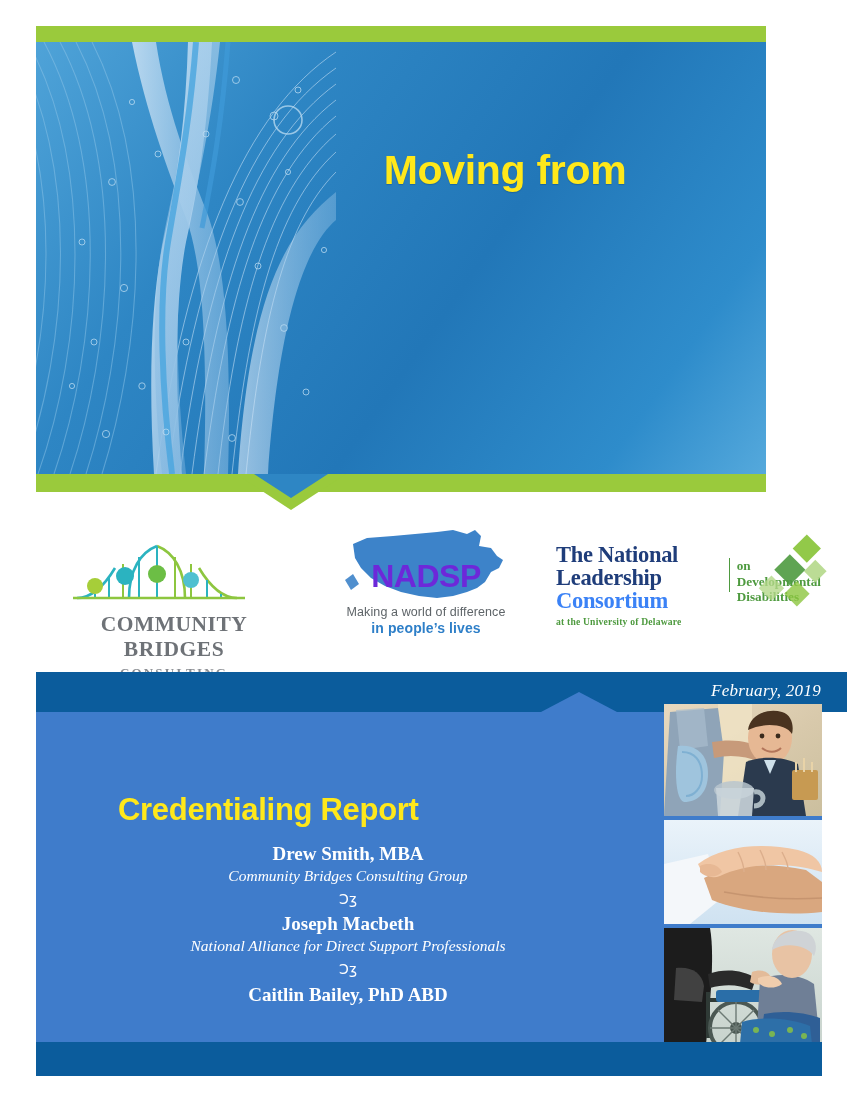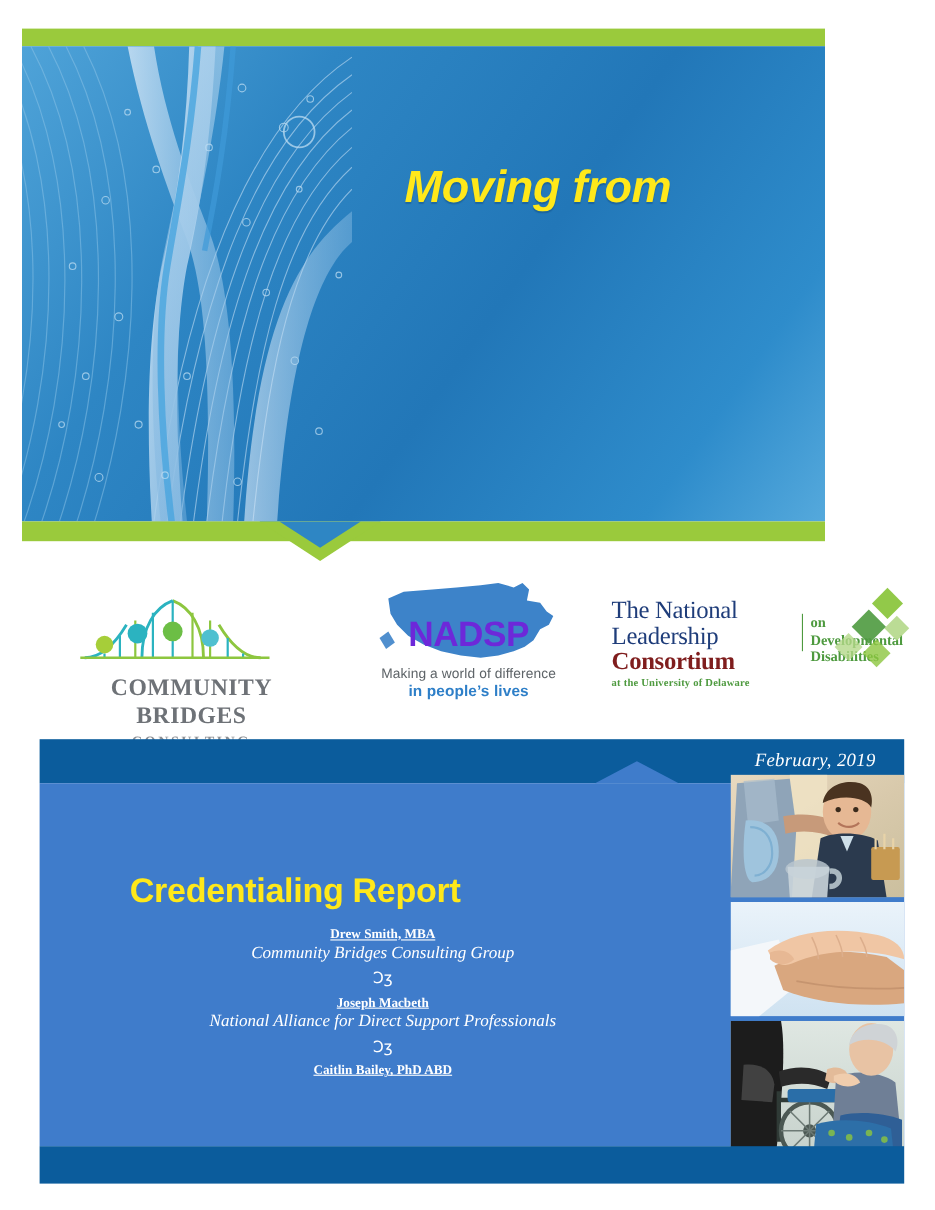--- a/index.html
+++ b/index.html
@@ -1,20 +1,20 @@
 <!DOCTYPE html>
 <html><head>
 <meta charset="utf-8">
 <style>
   html,body{margin:0;padding:0;background:#ffffff;}
   body{width:850px;height:1100px;position:relative;overflow:hidden;
        font-family:"Liberation Sans",sans-serif;-webkit-font-smoothing:antialiased;}
 
   
-  .hero{position:absolute;left:20px;top:26px;width:730px;height:466px;font-style:italic;}
+  .hero{position:absolute;left:36px;top:26px;width:730px;height:466px;}
   .hero-green-top{position:absolute;left:0;top:0;width:100%;height:16px;background:#9ACA3C;}
   .hero-green-bot{position:absolute;left:0;bottom:0;width:100%;height:18px;background:#9ACA3C;}
   .hero-inner{position:absolute;left:0;top:16px;right:0;bottom:18px;overflow:hidden;
      background:linear-gradient(125deg,#4FA3D8 0%,#2E86C4 28%,#2277B8 58%,#2E8CCB 84%,#55A9DC 100%);}
 
   
   .art{position:absolute;left:0;top:0;width:300px;height:100%;overflow:hidden;}
   .art svg{display:block;}
 
   
@@ -40,44 +40,44 @@
   .logo-nadsp{position:absolute;left:290px;top:6px;width:200px;text-align:center;}
   .nadsp-map{position:relative;width:170px;height:76px;margin:0 auto;}
   .nadsp-word{position:absolute;left:0;right:0;top:32px;color:#6d28d9;font-weight:bold;
               font-size:32px;letter-spacing:-.5px;text-align:center;}
   .nadsp-tag1{font-size:12.5px;color:#5E6468;margin-top:3px;letter-spacing:.1px;}
   .nadsp-tag2{font-size:14px;color:#2E7FC8;font-weight:bold;margin-top:1px;letter-spacing:.1px;}
 
   .logo-nlc{position:absolute;left:520px;top:24px;width:265px;}
   .nlc-row{display:flex;align-items:flex-start;}
   .nlc-left{font-family:"Liberation Serif",serif;}
-  .nlc-l1{color:#1F3D7A;font-weight:normal;font-size:22.5px;line-height:1.02;letter-spacing:-.3px;}
-  .nlc-l2{color:#7f1d1d;font-weight:bold;font-size:22.5px;line-height:1.02;letter-spacing:-.3px;}
+  .nlc-l1{color:#1F3D7A;font-weight:bold;font-size:22.5px;line-height:1.02;letter-spacing:-.3px;}
+  .nlc-l2{color:#3b82f6;font-weight:bold;font-size:22.5px;line-height:1.02;letter-spacing:-.3px;}
   .nlc-uni{color:#4E9A3F;font-weight:bold;font-size:9.6px;margin-top:3px;letter-spacing:.2px;}
   .nlc-bar{width:1.6px;background:#4E9A3F;height:34px;margin:14px 7px 0 7px;}
   .nlc-right{font-family:"Liberation Serif",serif;color:#4E9A3F;font-weight:bold;
              font-size:13.2px;line-height:1.18;margin-top:14px;}
   .nlc-diamonds{position:absolute;right:-6px;top:-16px;}
 
   
   .lower{position:absolute;left:36px;top:672px;width:786px;height:404px;}
-  .navy{position:absolute;left:0;top:0;width:100%;height:40px;background:#0B5C9C;}
+  .navy{position:absolute;left:0;top:0;width:100%;height:40px;background:#0B5C9C;padding-left:25px;}
   .navy-notch{position:absolute;left:505px;top:20px;width:0;height:0;
      border-left:38px solid transparent;border-right:38px solid transparent;
      border-bottom:20px solid #3F7CCB;}
   .date{position:absolute;right:26px;top:9px;color:#ffffff;font-size:17px;
         font-family:"Liberation Serif",serif;font-style:italic;letter-spacing:.3px;}
   .body-blue{position:absolute;left:0;top:40px;width:100%;height:330px;background:#3F7CCB;}
   .navy-bottom{position:absolute;left:0;top:370px;width:100%;height:34px;background:#0B5C9C;}
 
   .report-head{position:absolute;left:82px;top:120px;color:#FFE81A;font-weight:bold;
      font-size:31px;letter-spacing:-.3px;}
   .authors{position:absolute;left:0;top:170px;width:624px;text-align:center;
      font-family:"Liberation Serif",serif;color:#ffffff;}
-  .a-name{font-weight:bold;font-size:12px;line-height:1.25;text-decoration:underline;}
+  .a-name{font-weight:bold;font-size:19px;line-height:1.25;}
   .a-org{font-style:italic;font-size:15.5px;line-height:1.3;}
   .a-orn{font-size:14px;line-height:1.9;font-family:"DejaVu Sans",sans-serif;}
 
   
   .photos{position:absolute;left:628px;top:32px;width:158px;height:340px;}
   .ph{position:absolute;left:0;width:158px;overflow:hidden;}
   .ph1{top:0;height:112px;}
   .ph2{top:116px;height:104px;}
   .ph3{top:224px;height:116px;}
 </style>

